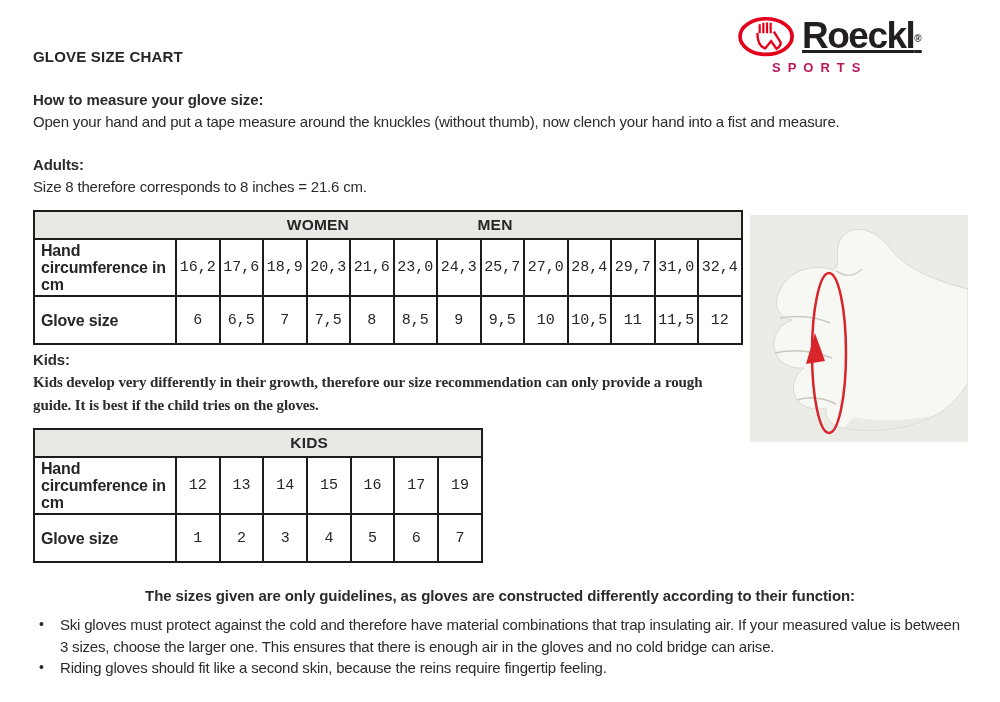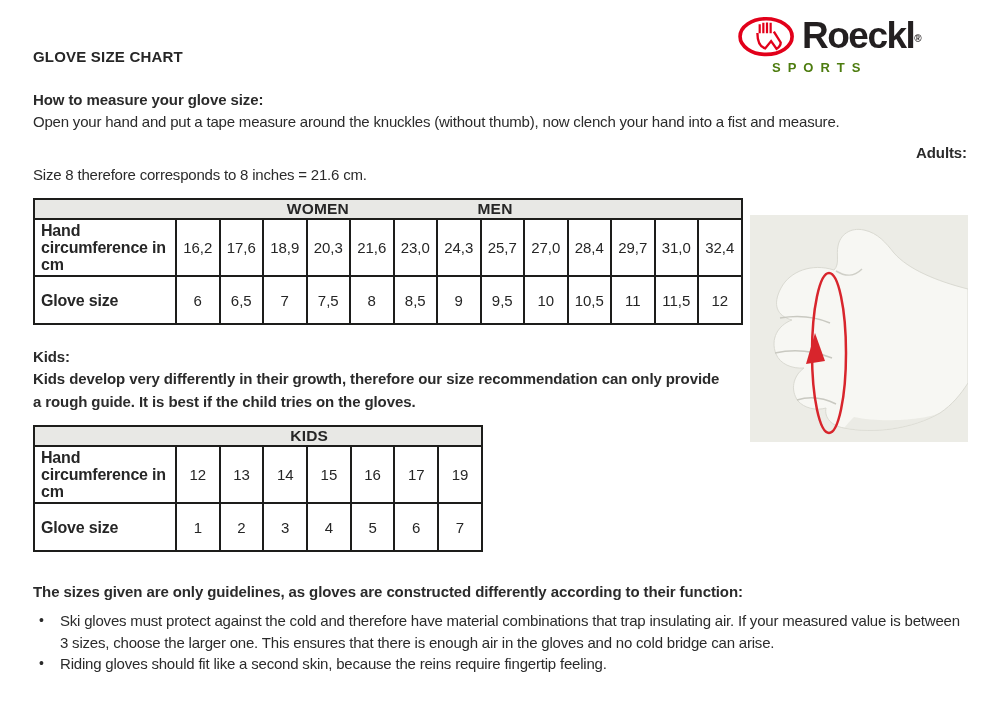--- a/index.html
+++ b/index.html
@@ -6,42 +6,42 @@
   html,body { background:#ffffff; }
   body { font-family:"Liberation Sans", sans-serif; color:#2b2b2b; }
   .page { position:relative; width:1000px; height:702px; background:#fff; overflow:hidden; }
   .content { padding:0 33px; }
 
   
   .title { padding-top:43px; font-size:15px; line-height:27px; font-weight:bold; color:#262626; letter-spacing:0.2px; }
   .logo { position:absolute; top:16px; right:36px; width:228px; }
   .logo-row { display:flex; align-items:flex-start; }
   .logo-emblem { width:62px; height:42px; flex:0 0 auto; }
-  .logo-word { font-size:37px; font-weight:bold; color:#231f20; letter-spacing:-1.5px; line-height:40px; margin-left:4px; }
+  .logo-word { font-size:37px; font-weight:bold; color:#231f20; letter-spacing:-1.5px; line-height:40px; margin-left:4px;text-decoration:underline; }
   .logo-reg { font-size:10px; vertical-align:6px; letter-spacing:0; color:#231f20; }
-  .logo-tag { color:#4d7c0f; font-weight:bold; font-size:13px; letter-spacing:7px; margin:1px 0 0 36px; }
+  .logo-tag { color:#be185d; font-weight:bold; font-size:13px; letter-spacing:7px; margin:1px 0 0 36px; }
   .sec-h { font-size:15px; line-height:22px; font-weight:bold; margin-top:19px; letter-spacing:-0.1px; }
   .sec-p { font-size:15px; line-height:22.5px; letter-spacing:-0.2px; }
-  .adults-h { margin-top:8px;text-align:right; }
-  .kids-h { margin-top:21px; }
-  .kids-p { font-weight:bold; max-width:692px; letter-spacing:-0.1px; }
-  .guide-h { margin-top:29px; letter-spacing:-0.1px; }
+  .adults-h { margin-top:20px; }
+  .kids-h { margin-top:4px; }
+  .kids-p { font-weight:bold; max-width:692px; letter-spacing:-0.1px;font-family:Liberation Serif, serif; }
+  .guide-h { margin-top:22px; letter-spacing:-0.1px;text-align:center; }
 
   
   table.size-table { border-collapse:collapse; table-layout:fixed; margin-top:12px; }
   table.adults { width:708px; }
   table.kids { width:448px; }
   .size-table td { border:2px solid #1d1d1b; font-size:15px; color:#262626; vertical-align:middle; }
-  .size-table .group-cell { background:#e8e8e5; height:20px; position:relative; font-weight:bold; }
+  .size-table .group-cell { background:#e8e8e5; height:28px; position:relative; font-weight:bold; }
   .gh { position:absolute; top:50%; transform:translate(-50%,-50%); font-weight:bold; font-size:15.5px; letter-spacing:0.2px; white-space:nowrap; }
   .gh.women { left:40.1%; }
   .gh.men   { left:65.2%; }
   .gh.kids-g{ left:61.5%; }
   .size-table td.lbl { font-weight:bold; text-align:left; padding:2px 2px 2px 6px; font-size:16px; line-height:17px; letter-spacing:-0.2px; }
-  .size-table td.val { text-align:center; }
+  .size-table td.val { text-align:center;font-family:Liberation Mono, monospace; }
   .size-table tr.r1 td { height:41px; }
   .size-table tr.r2 td { height:48px; }
   col.c-label { width:142px; }
   table.adults col.c-val { width:43.5px; }
   table.kids  col.c-val { width:43.7px; }
 
   
   ul.guide { list-style:none; margin-top:7px; width:938px; }
   ul.guide li { position:relative; padding-left:27px; font-size:15px; line-height:21.5px; letter-spacing:-0.2px; }
   ul.guide li::before { content:"•"; position:absolute; left:6px; top:0; font-size:14px; }

